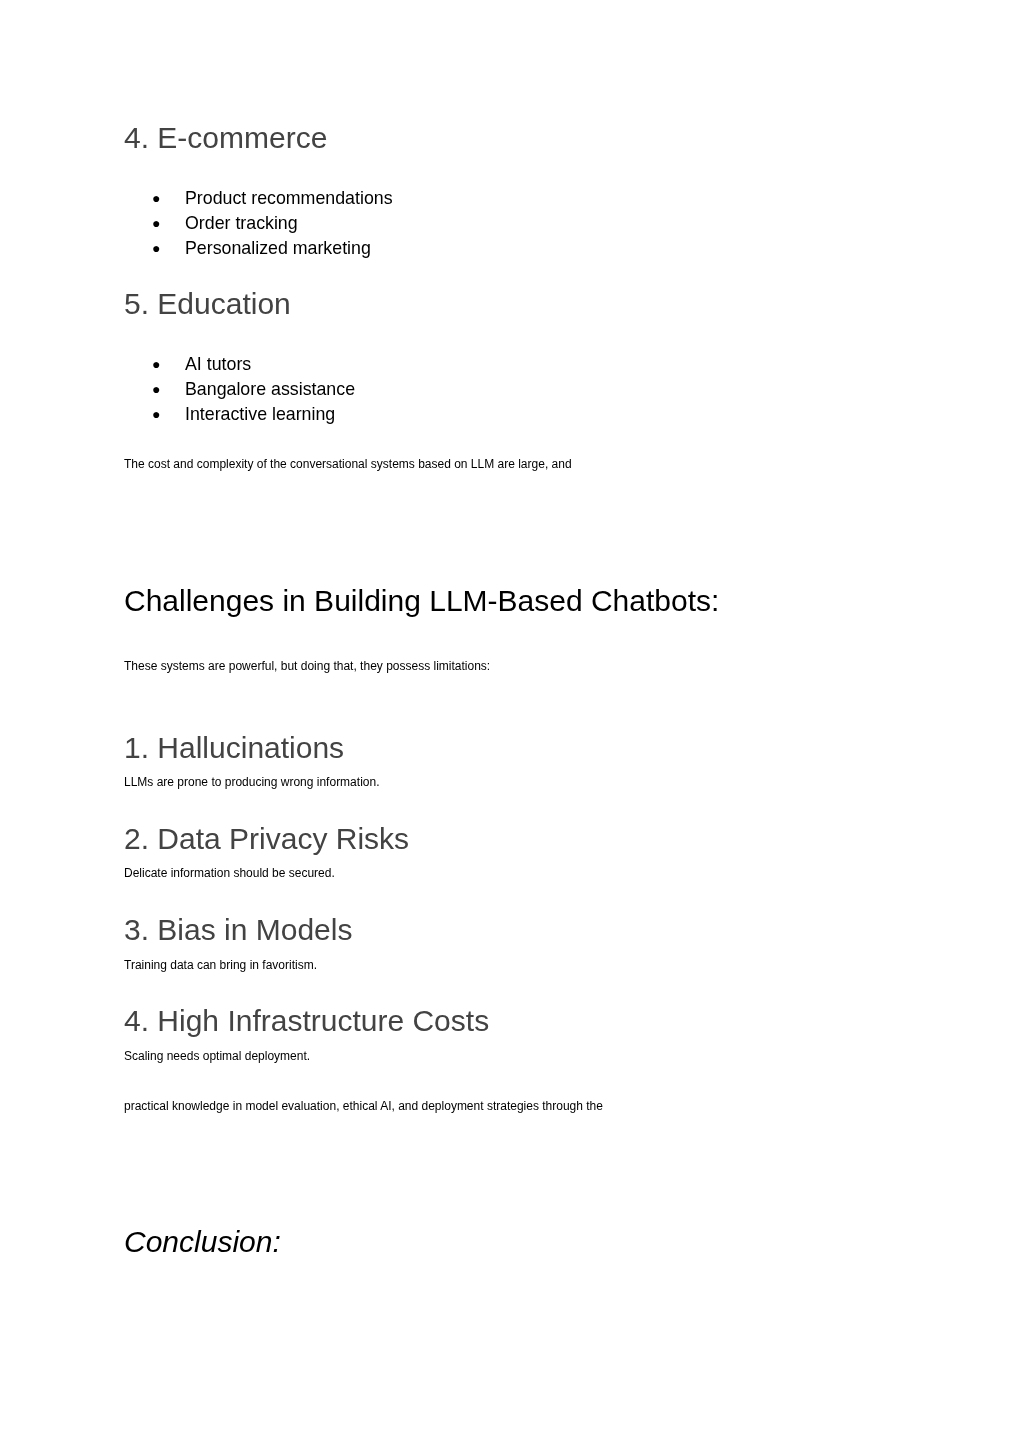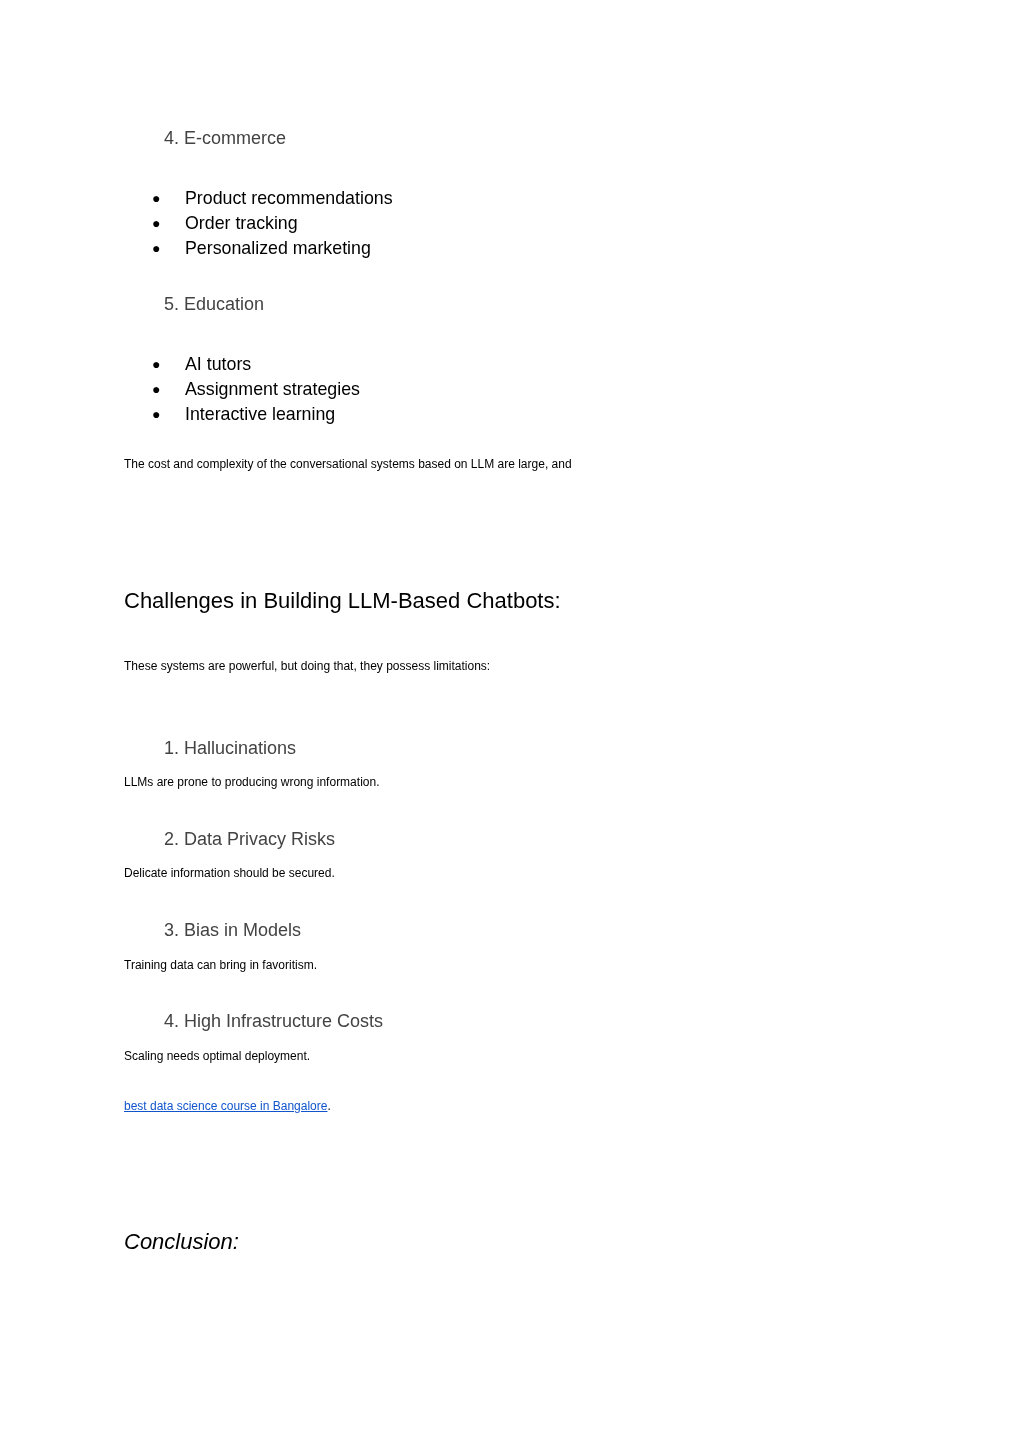--- a/index.html
+++ b/index.html
@@ -1,43 +1,43 @@
 <!DOCTYPE html>
 <html><head>
   <meta charset="utf-8">
   <style>
     html, body { margin: 0; padding: 0; background: #ffffff; }
     body {
       width: 1024px; height: 1446px; position: relative; overflow: hidden;
       font-family: "Liberation Sans", sans-serif; color: #000000;
     }
     .abs { position: absolute; left: 124px; white-space: nowrap; }
-    .h3 { font-size: 18px; color: #434343; line-height: 28px; margin-left: 40px; }
-    .h2 { font-size: 22px; color: #000000; line-height: 32px; }
+    .h3 { font-size: 30px; color: #434343; line-height: 28px; }
+    .h2 { font-size: 30px; color: #000000; line-height: 32px; }
     .p { font-size: 12px; line-height: 25px; }
     ul.bl { list-style: none; margin: 0; padding: 0; position: absolute; left: 152px; }
     ul.bl li { font-size: 17.8px; line-height: 25px; position: relative; padding-left: 33px; white-space: nowrap; }
     ul.bl li .bullet { position: absolute; left: 0; top: 0; font-size: 14px; }
     a.link { color: #1155cc; text-decoration: underline; }
     b { font-weight: bold; }
   </style>
 </head>
 <body>
 
 <div class="abs h3" style="top:124px;">4. E-commerce</div>
 <ul class="bl" style="top:186px;">
   <li><span class="bullet">●</span><span>Product recommendations</span></li>
   <li><span class="bullet">●</span><span>Order tracking</span></li>
   <li><span class="bullet">●</span><span>Personalized marketing</span></li>
 </ul>
 
 <div class="abs h3" style="top:290px;">5. Education</div>
 <ul class="bl" style="top:352px;">
   <li><span class="bullet">●</span><span>AI tutors</span></li>
-  <li><span class="bullet">●</span><span>Assignment strategies</span></li>
+  <li><span class="bullet">●</span><span>Bangalore assistance</span></li>
   <li><span class="bullet">●</span><span>Interactive learning</span></li>
 </ul>
 
 <div class="abs p" style="top:452px;">
   <div>The cost and complexity of the conversational systems based on LLM are large, and</div>
 </div>
 
 <div class="abs h2" style="top:585px;">Challenges in Building LLM-Based Chatbots:</div>
 <div class="abs p" style="top:654px;">These systems are powerful, but doing that, they possess limitations:</div>
 
@@ -47,16 +47,16 @@
 <div class="abs h3" style="top:825px;">2. Data Privacy Risks</div>
 <div class="abs p" style="top:861px;text-align:center;">Delicate information should be secured.</div>
 
 <div class="abs h3" style="top:916px;">3. Bias in Models</div>
 <div class="abs p" style="top:953px;">Training data can bring in favoritism.</div>
 
 <div class="abs h3" style="top:1007px;">4. High Infrastructure Costs</div>
 <div class="abs p" style="top:1044px;">Scaling needs optimal deployment.</div>
 
 <div class="abs p" style="top:1094px;">
-  <div><a class="link" href="#">best data science course in Bangalore</a><span>.</span></div>
+  <div>practical knowledge in model evaluation, ethical AI, and deployment strategies through the</div>
 </div>
 
 <div class="abs h2" style="top:1226px;font-style:italic;">Conclusion:</div>
 
 </body></html>

